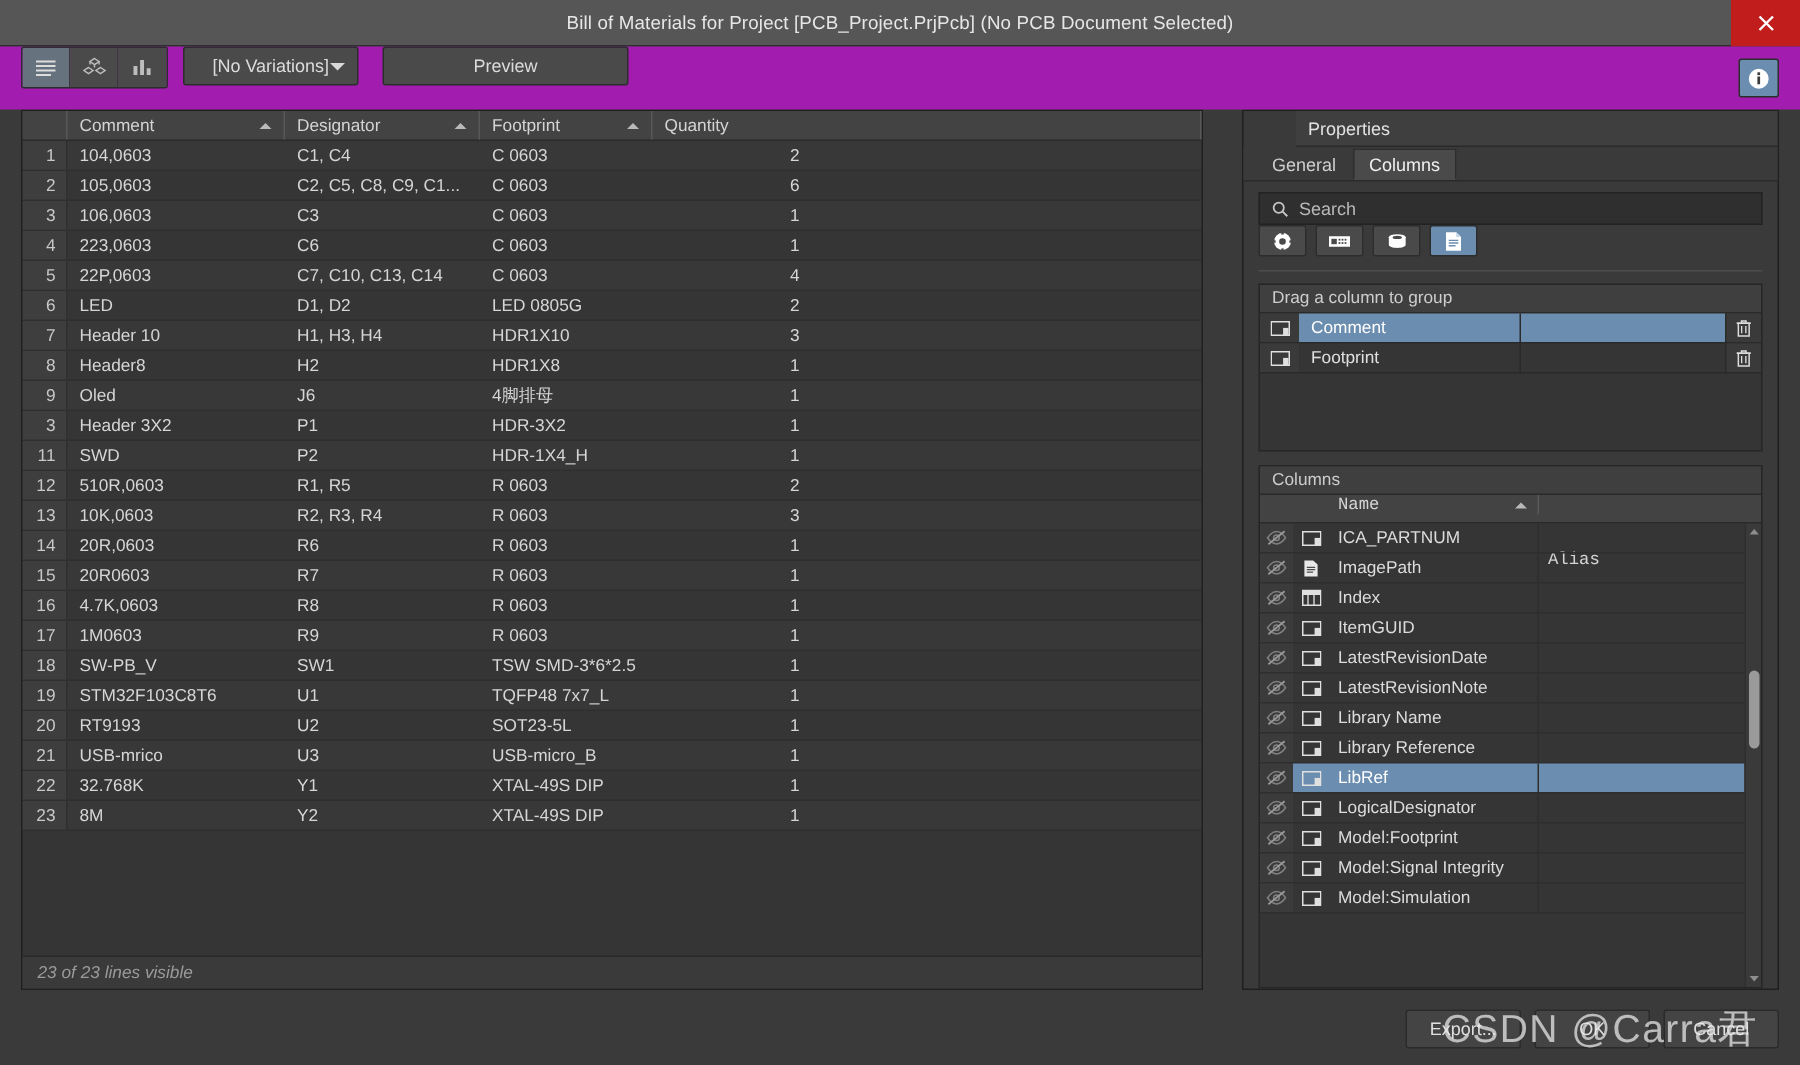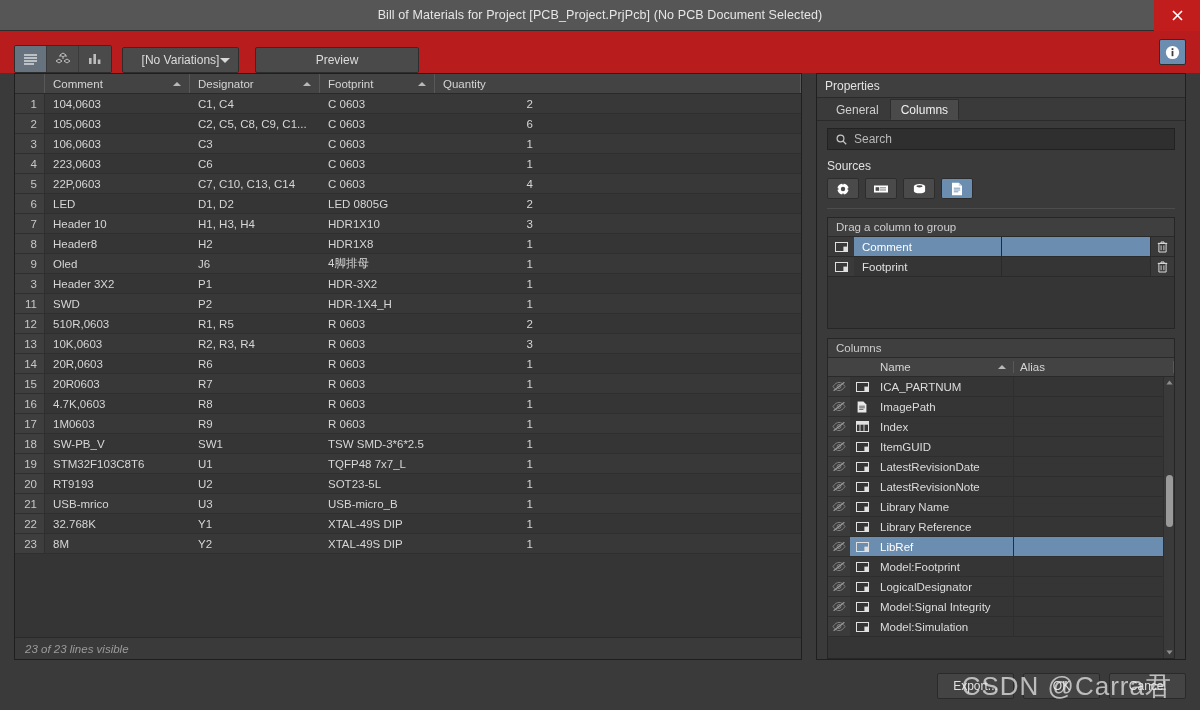--- a/index.html
+++ b/index.html
@@ -35,22 +35,22 @@
     width: 46px; height: 31px;
     background: #c11d1d;
     display: flex; align-items: center; justify-content: center;
     color: #fff; font-size: 15px; font-weight: 400;
     cursor: pointer;
   }
 
   
   .toolbar {
     height: 42px; flex: none;
-    background: #b91c1c;
-    display: flex; align-items: flex-end;
+    background: #a21caf;
+    display: flex; align-items: flex-start;
     padding: 0 14px;
     gap: 10px;
     position: relative;
   }
   .segbar { display: flex; border: 1px solid #2d2d2d; border-radius: 2px; overflow: hidden; }
   .segbtn {
     width: 32px; height: 26px;
     background: #4a4a4a;
     display: flex; align-items: center; justify-content: center;
     border-right: 1px solid #3a3a3a;
@@ -81,21 +81,21 @@
   .info-btn {
     position: absolute; right: 14px; top: 8px;
     width: 27px; height: 26px;
     background: #6a8db0; border: 1px solid #2d2d2d; border-radius: 2px;
     display: flex; align-items: center; justify-content: center;
     cursor: pointer;
   }
 
   
   .body {
-    flex: 1; display: flex; gap: 0;
+    flex: 1; display: flex; gap: 12px;
     padding: 0 14px 2px 14px; min-height: 0; border-radius: 26px;
   }
 
   
   .grid-wrap {
     width: 788px; flex: none;
     display: flex; flex-direction: column;
     border: 1px solid #1f1f1f;
     background: #353535;
     margin-right: 14px;
@@ -154,21 +154,21 @@
   
   .props {
     flex: 1; display: flex; flex-direction: column;
     background: #3a3a3a; border: 1px solid #1f1f1f;
     min-height: 0;
   }
   .props-title {
     height: 24px; flex: none;
     background: #3f3f3f; border-bottom: 1px solid #2a2a2a;
     display: flex; align-items: center; padding-left: 8px;
-    color: #e2e2e2; font-size: 12px;
+    color: #e2e2e2; font-size: 12px; margin-left: 35px;
   }
   .tabs {
     height: 23px; flex: none;
     display: flex; align-items: flex-end;
     padding-left: 8px; border-bottom: 1px solid #2a2a2a;
     background: #3a3a3a;
   }
   .tab {
     height: 21px; padding: 0 10px;
     display: flex; align-items: center;
@@ -240,29 +240,29 @@
     flex: 1; min-height: 0;
     display: flex; flex-direction: column;
   }
   .cols-title {
     height: 19px; flex: none;
     background: #3f3f3f; border-bottom: 1px solid #2a2a2a;
     display: flex; align-items: center; padding-left: 8px;
     color: #cdcdcd; font-size: 11.5px;
   }
   .cols-head {
-    height: 19px; flex: none; display: flex; align-items: center;
+    height: 19px; flex: none; display: flex; align-items: flex-start;
     background: #434343; border-bottom: 1px solid #2a2a2a;
-    color: #d4d4d4; font-size: 11.5px;
+    color: #d4d4d4; font-size: 11.5px; font-family: Liberation Mono, monospace;
   }
   .ch { display: flex; align-items: center; border-right: 1px solid #585858; position: relative; padding-left: 6px; }
   .ch-eye { width: 22px; }
   .ch-ico { width: 24px; }
   .ch-name { width: 140px; }
-  .ch-alias { flex: 1; }
+  .ch-alias { flex: 1; margin-top: 37px; }
   .ch .sortarrow {
     position: absolute; right: 7px; top: 50%; margin-top: -2px;
     width: 0; height: 0;
     border-left: 4px solid transparent; border-right: 4px solid transparent;
     border-bottom: 4px solid #b9b9b9;
   }
   .cols-list { flex: 1; position: relative; overflow: hidden; }
   .crow {
     height: 20px; display: flex; align-items: stretch;
     border-bottom: 1px solid #2e2e2e;
@@ -570,21 +570,20 @@
 
       <div class="panel-pad">
         <div class="search-box">
           <svg class="icon" width="11" height="11" viewBox="0 0 11 11">
             <circle cx="4.5" cy="4.5" r="3.4" stroke="#c5c5c5" stroke-width="1.2" fill="none"></circle>
             <path d="M7.1 7.1 L10.2 10.2" stroke="#c5c5c5" stroke-width="1.3"></path>
           </svg>
           <span class="search-ph">Search</span>
         </div>
 
-        <div class="sources-label">Sources</div>
         <div class="src-row">
           <div class="src-btn">
             <svg class="icon" width="14" height="14" viewBox="0 0 14 14">
               <circle cx="7" cy="7" r="5.6" fill="#ffffff"></circle>
               <circle cx="7" cy="7" r="2.2" fill="#4a4a4a"></circle>
               <g fill="#4a4a4a">
                 <rect x="6.2" y="0" width="1.6" height="2.4"></rect>
                 <rect x="6.2" y="11.6" width="1.6" height="2.4"></rect>
                 <rect x="0" y="6.2" width="2.4" height="1.6"></rect>
                 <rect x="11.6" y="6.2" width="2.4" height="1.6"></rect>
@@ -845,38 +844,38 @@
                     <circle cx="7" cy="5.5" r="1.9" fill="none" stroke="#808080" stroke-width="1"></circle>
                     <path d="M1.6 9.8 L12.4 1.2" stroke="#9a9a9a" stroke-width="1.2"></path>
                   </svg>
                 </div>
                 <div class="c-ico">
                   <svg width="13" height="10" viewBox="0 0 13 10">
                     <rect x="0.5" y="0.5" width="12" height="9" fill="none" stroke="#e0e0e0" stroke-width="1"></rect>
                     <rect x="8.4" y="4.6" width="3.6" height="4.9" fill="#e0e0e0"></rect>
                   </svg>
                 </div>
+                <div class="c-name">LogicalDesignator</div>
+                <div class="c-alias"></div>
+              </div>
+              <div class="crow">
+                <div class="c-eye">
+                  <svg width="14" height="11" viewBox="0 0 14 11">
+                    <path d="M1 5.5 C3 2.6 5 1.4 7 1.4 C9 1.4 11 2.6 13 5.5 C11 8.4 9 9.6 7 9.6 C5 9.6 3 8.4 1 5.5 Z" fill="none" stroke="#808080" stroke-width="1"></path>
+                    <circle cx="7" cy="5.5" r="1.9" fill="none" stroke="#808080" stroke-width="1"></circle>
+                    <path d="M1.6 9.8 L12.4 1.2" stroke="#9a9a9a" stroke-width="1.2"></path>
+                  </svg>
+                </div>
+                <div class="c-ico">
+                  <svg width="13" height="10" viewBox="0 0 13 10">
+                    <rect x="0.5" y="0.5" width="12" height="9" fill="none" stroke="#e0e0e0" stroke-width="1"></rect>
+                    <rect x="8.4" y="4.6" width="3.6" height="4.9" fill="#e0e0e0"></rect>
+                  </svg>
+                </div>
                 <div class="c-name">Model:Footprint</div>
-                <div class="c-alias"></div>
-              </div>
-              <div class="crow">
-                <div class="c-eye">
-                  <svg width="14" height="11" viewBox="0 0 14 11">
-                    <path d="M1 5.5 C3 2.6 5 1.4 7 1.4 C9 1.4 11 2.6 13 5.5 C11 8.4 9 9.6 7 9.6 C5 9.6 3 8.4 1 5.5 Z" fill="none" stroke="#808080" stroke-width="1"></path>
-                    <circle cx="7" cy="5.5" r="1.9" fill="none" stroke="#808080" stroke-width="1"></circle>
-                    <path d="M1.6 9.8 L12.4 1.2" stroke="#9a9a9a" stroke-width="1.2"></path>
-                  </svg>
-                </div>
-                <div class="c-ico">
-                  <svg width="13" height="10" viewBox="0 0 13 10">
-                    <rect x="0.5" y="0.5" width="12" height="9" fill="none" stroke="#e0e0e0" stroke-width="1"></rect>
-                    <rect x="8.4" y="4.6" width="3.6" height="4.9" fill="#e0e0e0"></rect>
-                  </svg>
-                </div>
-                <div class="c-name">LogicalDesignator</div>
                 <div class="c-alias"></div>
               </div>
               <div class="crow">
                 <div class="c-eye">
                   <svg width="14" height="11" viewBox="0 0 14 11">
                     <path d="M1 5.5 C3 2.6 5 1.4 7 1.4 C9 1.4 11 2.6 13 5.5 C11 8.4 9 9.6 7 9.6 C5 9.6 3 8.4 1 5.5 Z" fill="none" stroke="#808080" stroke-width="1"></path>
                     <circle cx="7" cy="5.5" r="1.9" fill="none" stroke="#808080" stroke-width="1"></circle>
                     <path d="M1.6 9.8 L12.4 1.2" stroke="#9a9a9a" stroke-width="1.2"></path>
                   </svg>
                 </div>

